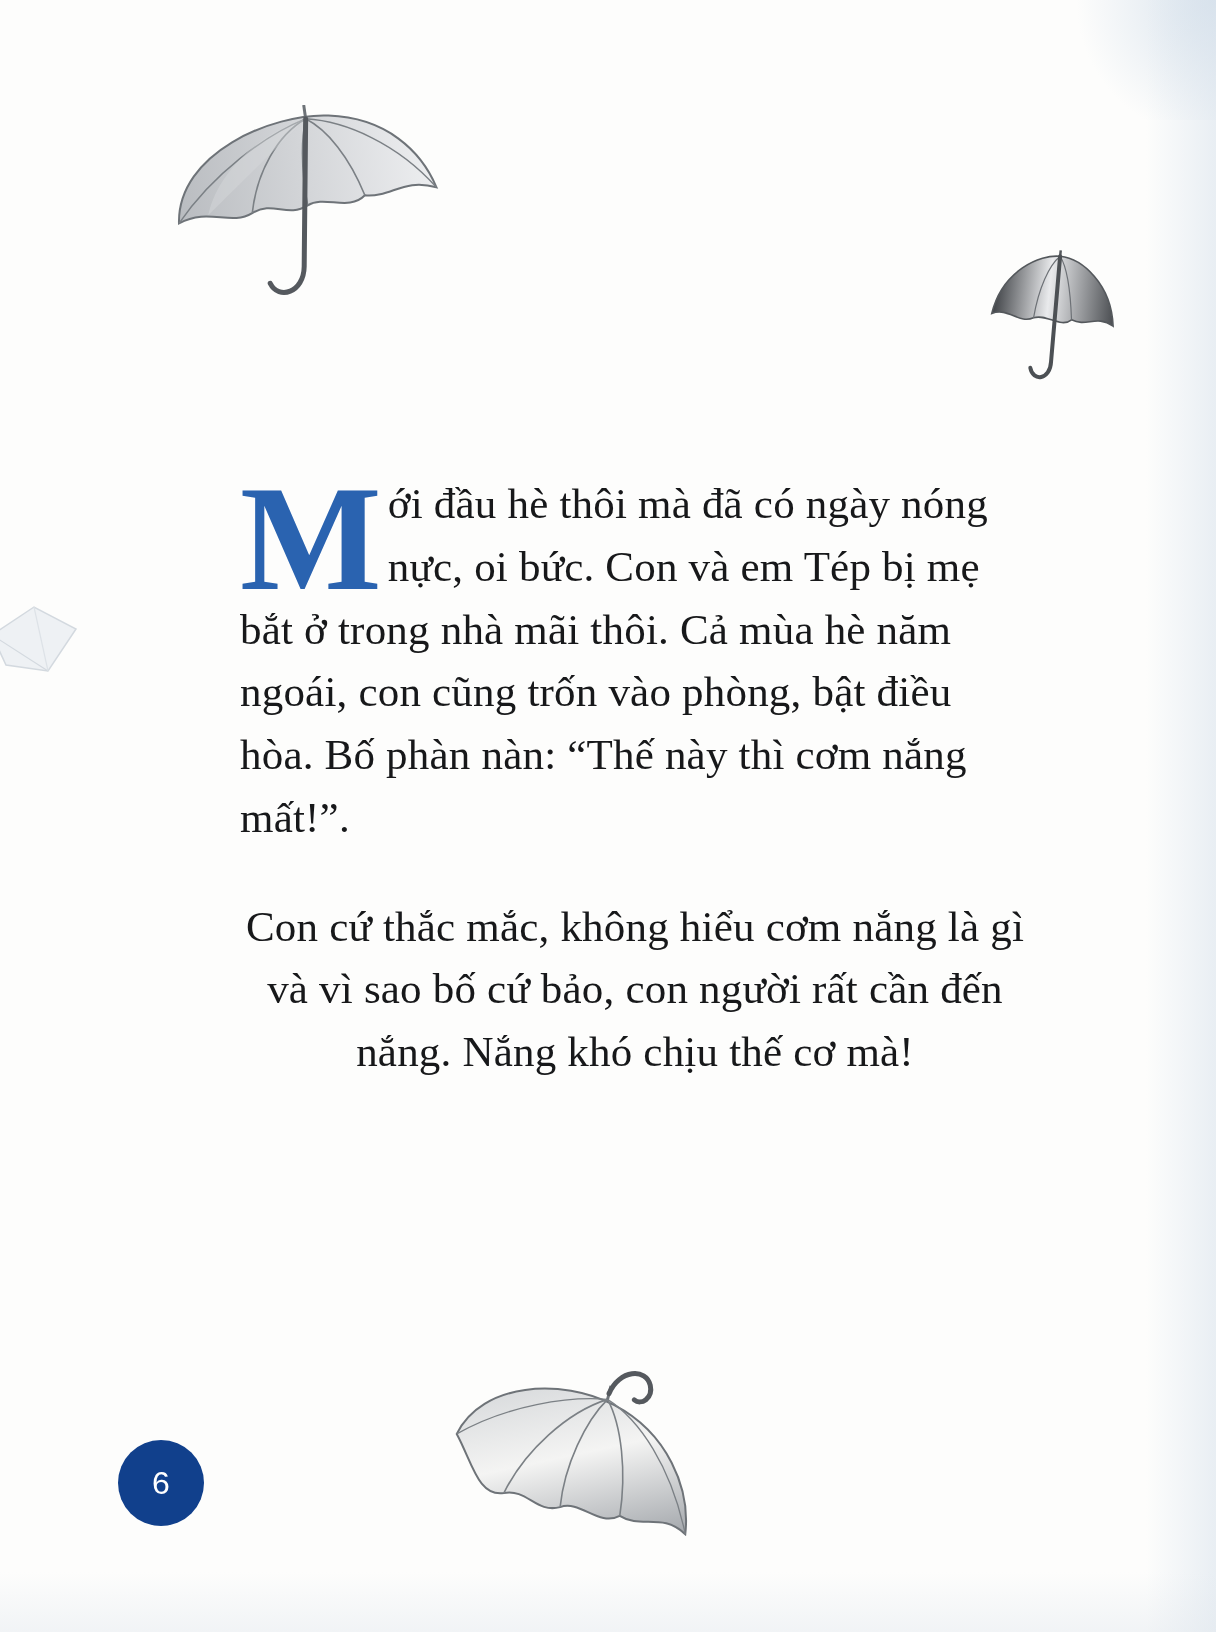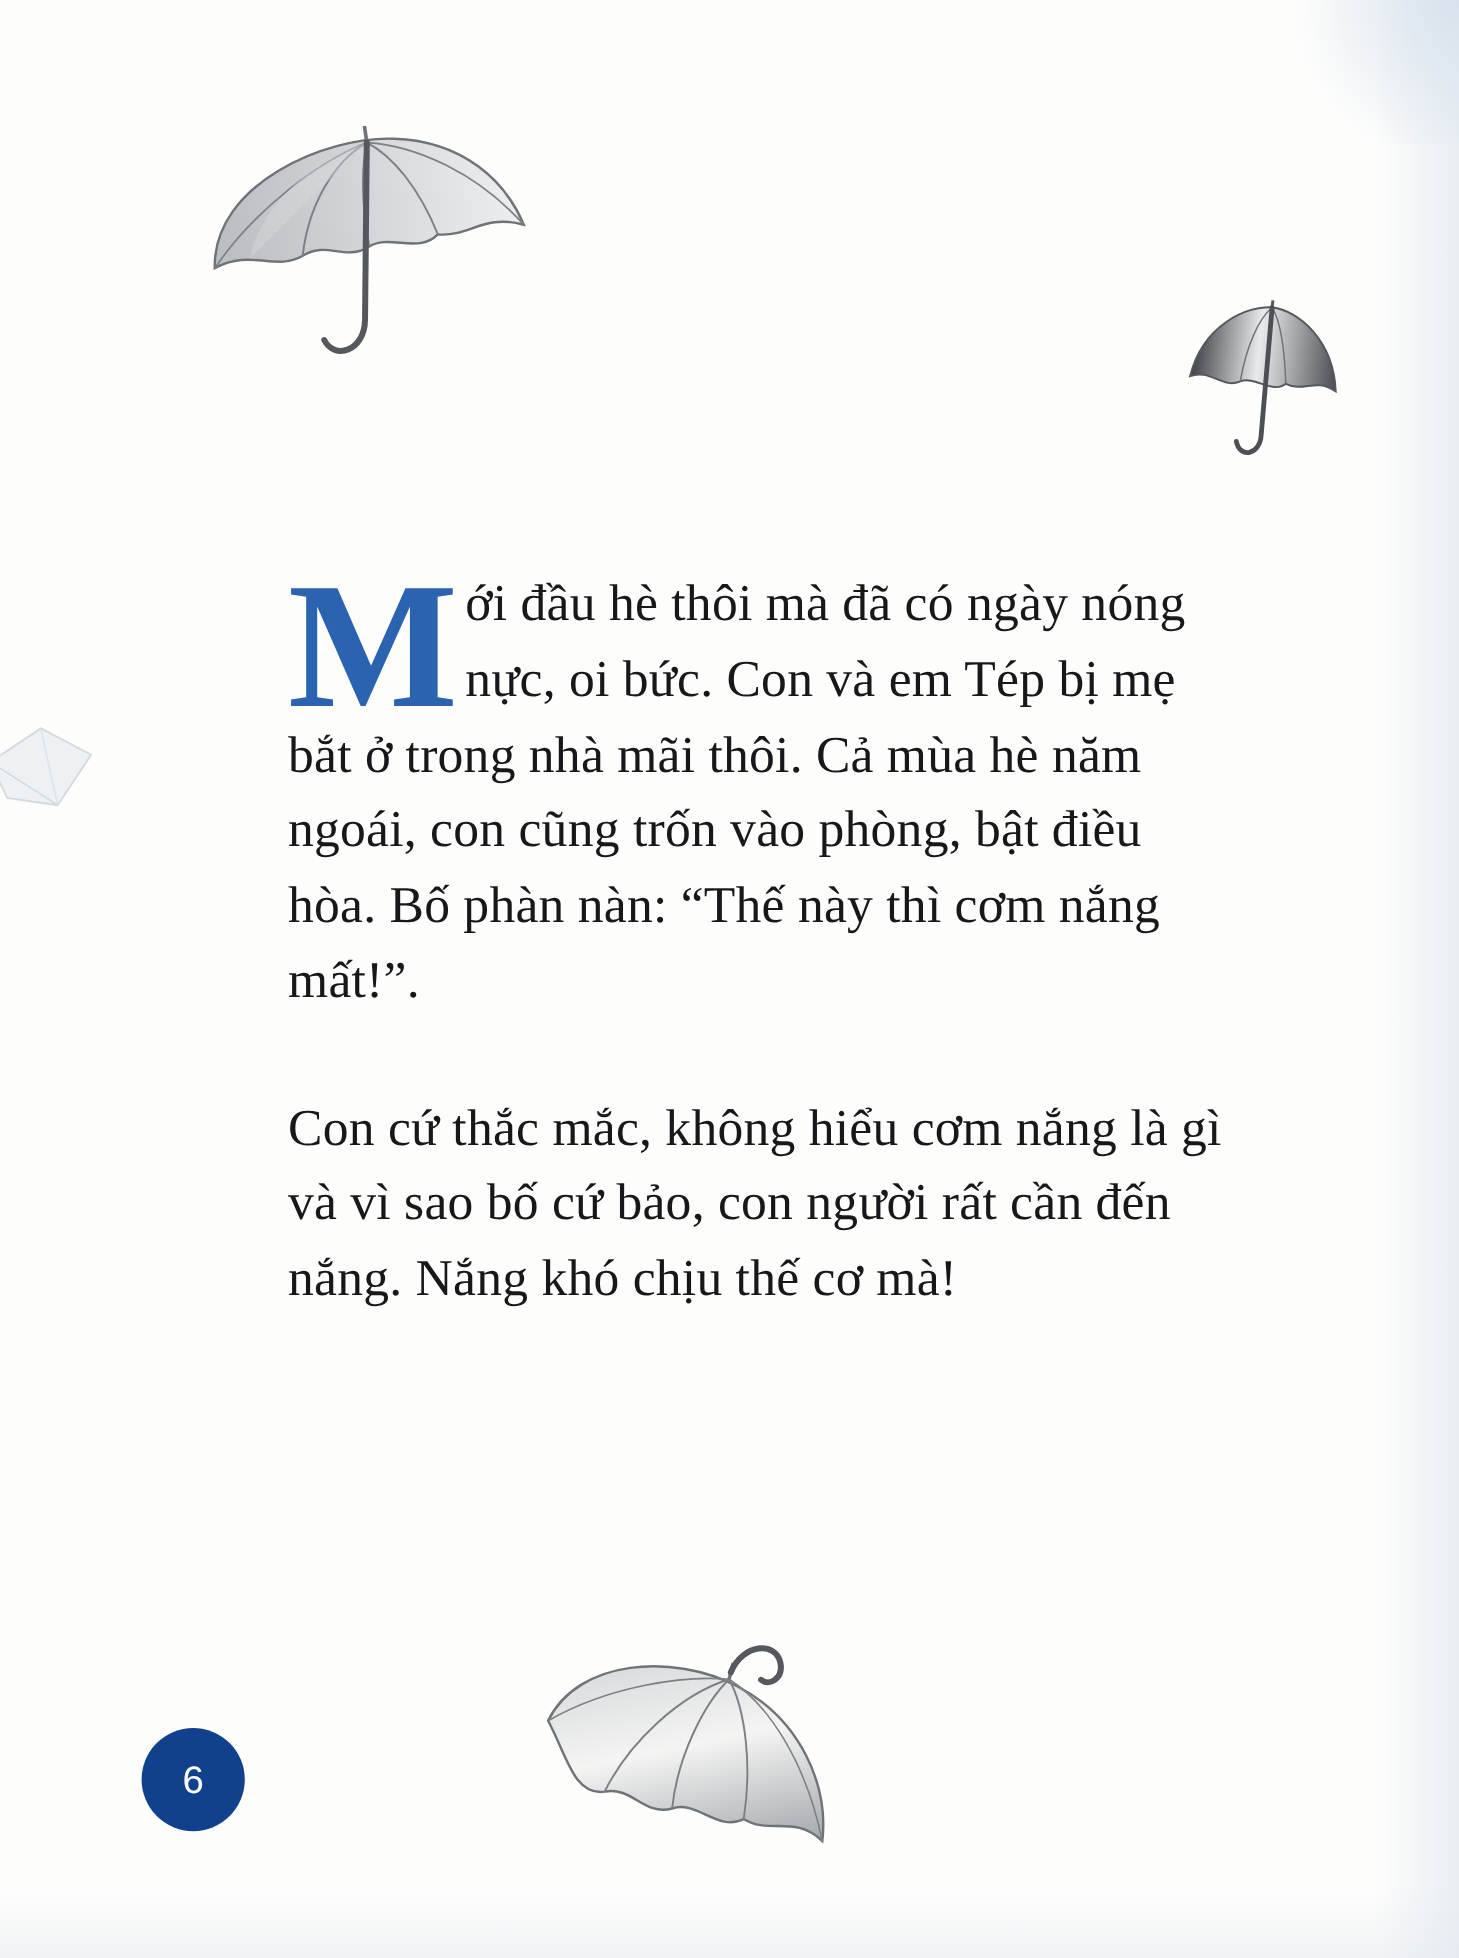--- a/index.html
+++ b/index.html
@@ -53,21 +53,22 @@
     width: 790px;
   }
   .para {
     font-size: 43px;
     line-height: 1.46;
     color: #17181a;
     letter-spacing: 0.2px;
     text-align: left;
   }
   .para + .para {
-    margin-top: 60px;
+    margin-top: 46px;
+    text-align: center;
   }
   .dropcap {
     float: left;
     font-family: "Liberation Serif", serif;
     font-size: 150px;
     line-height: 0.82;
     color: #2a63b0;
     font-weight: 700;
     margin: 4px 6px -6px 0;
     padding: 0;

